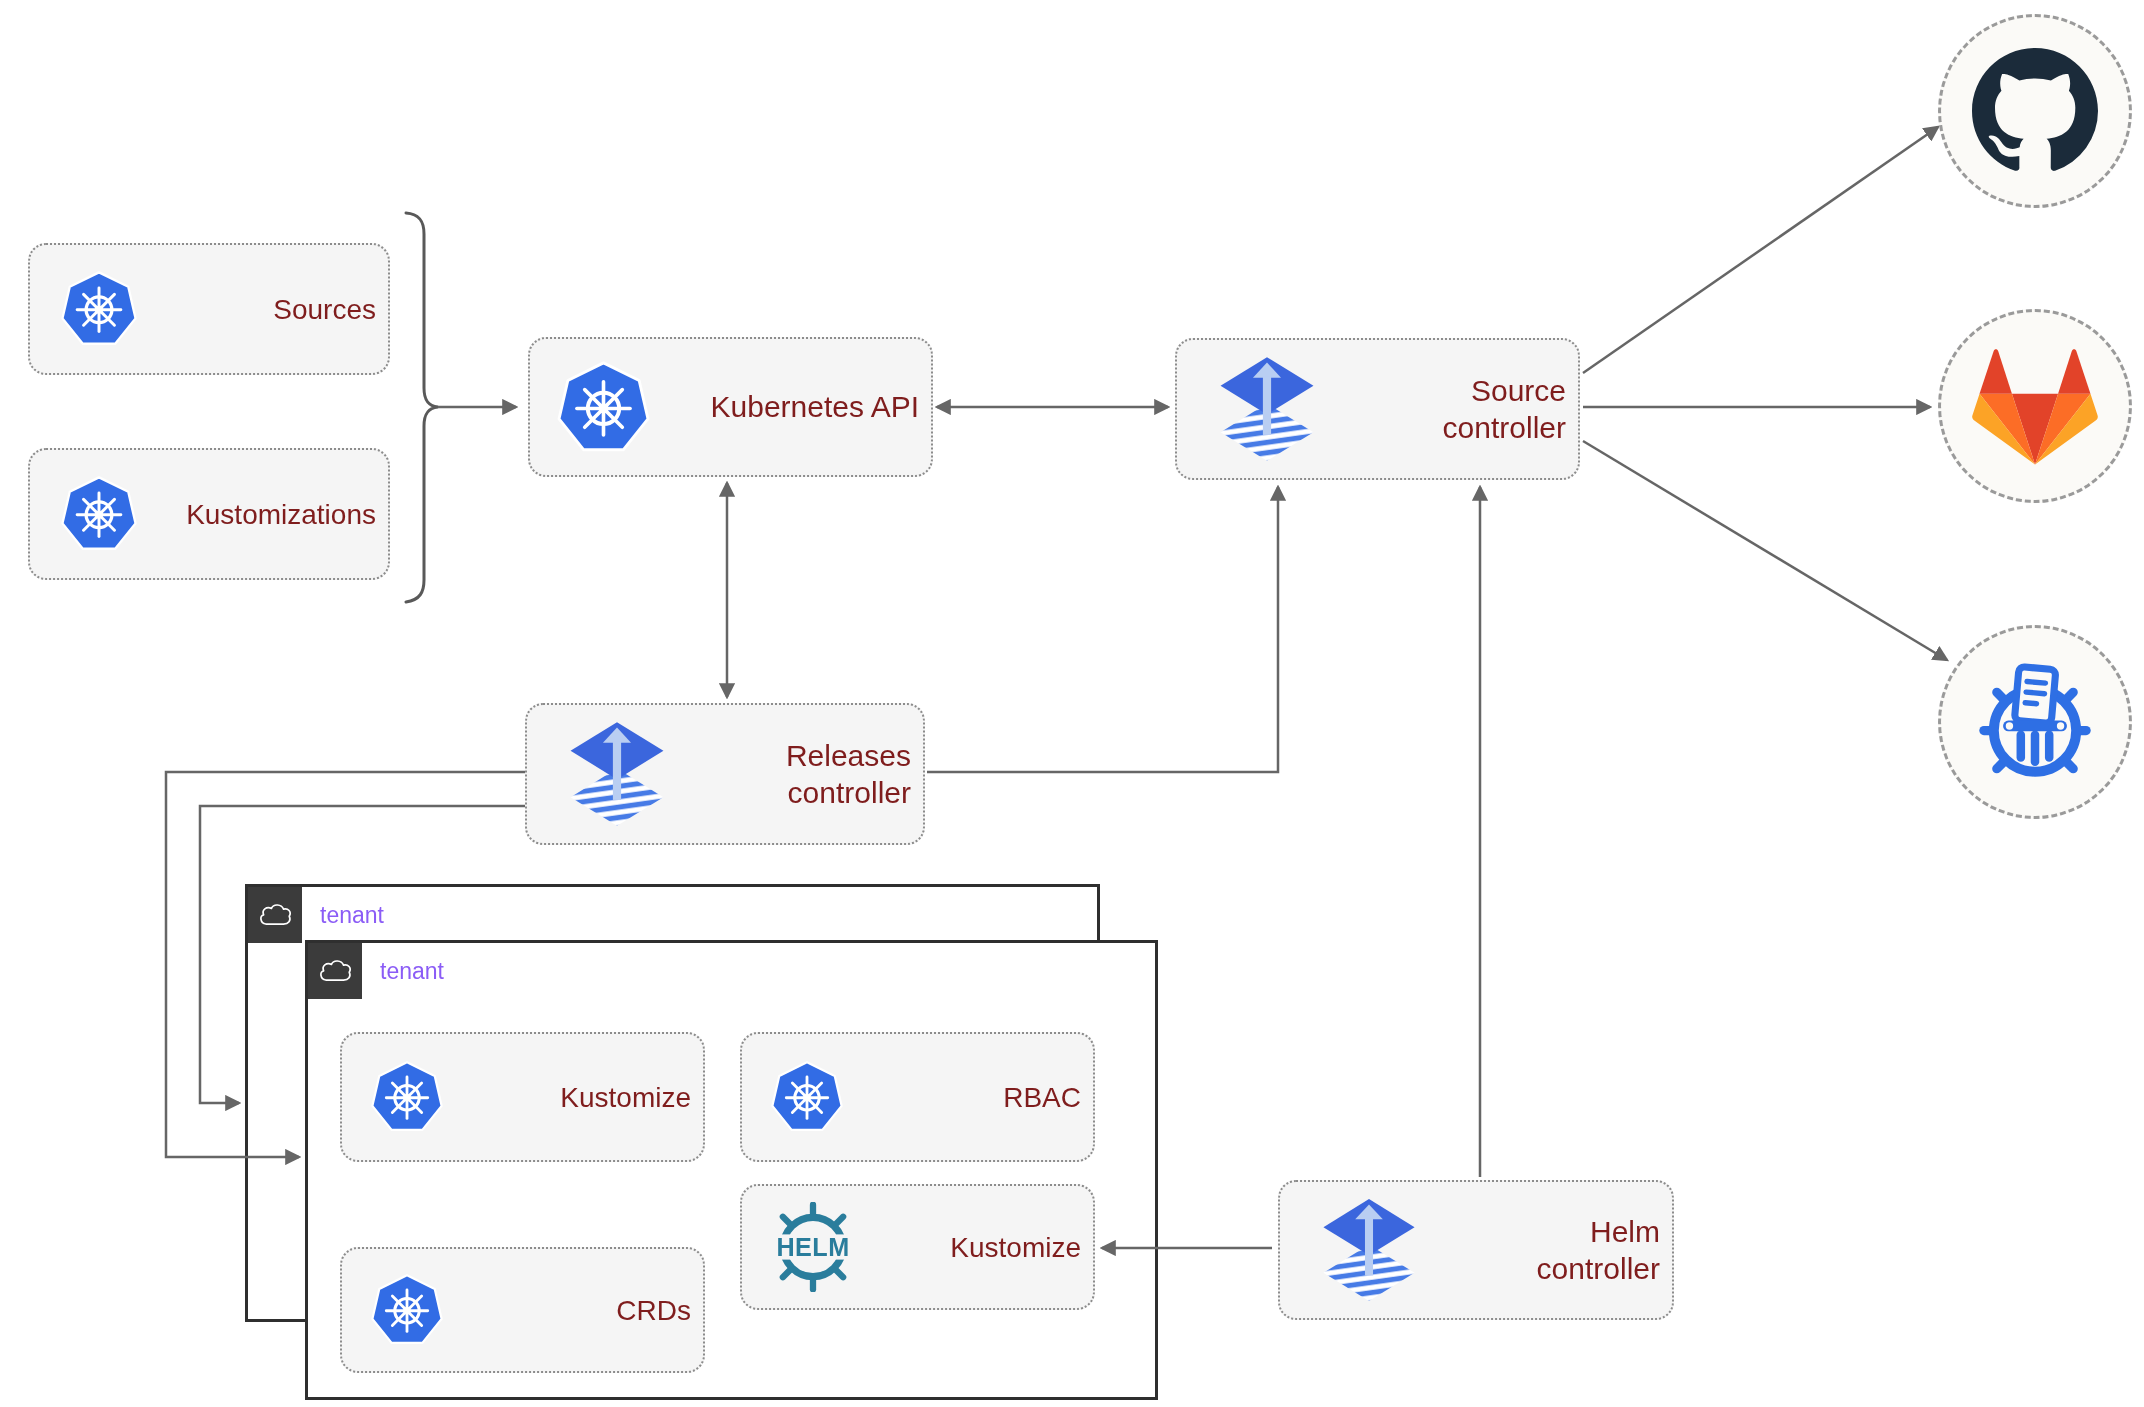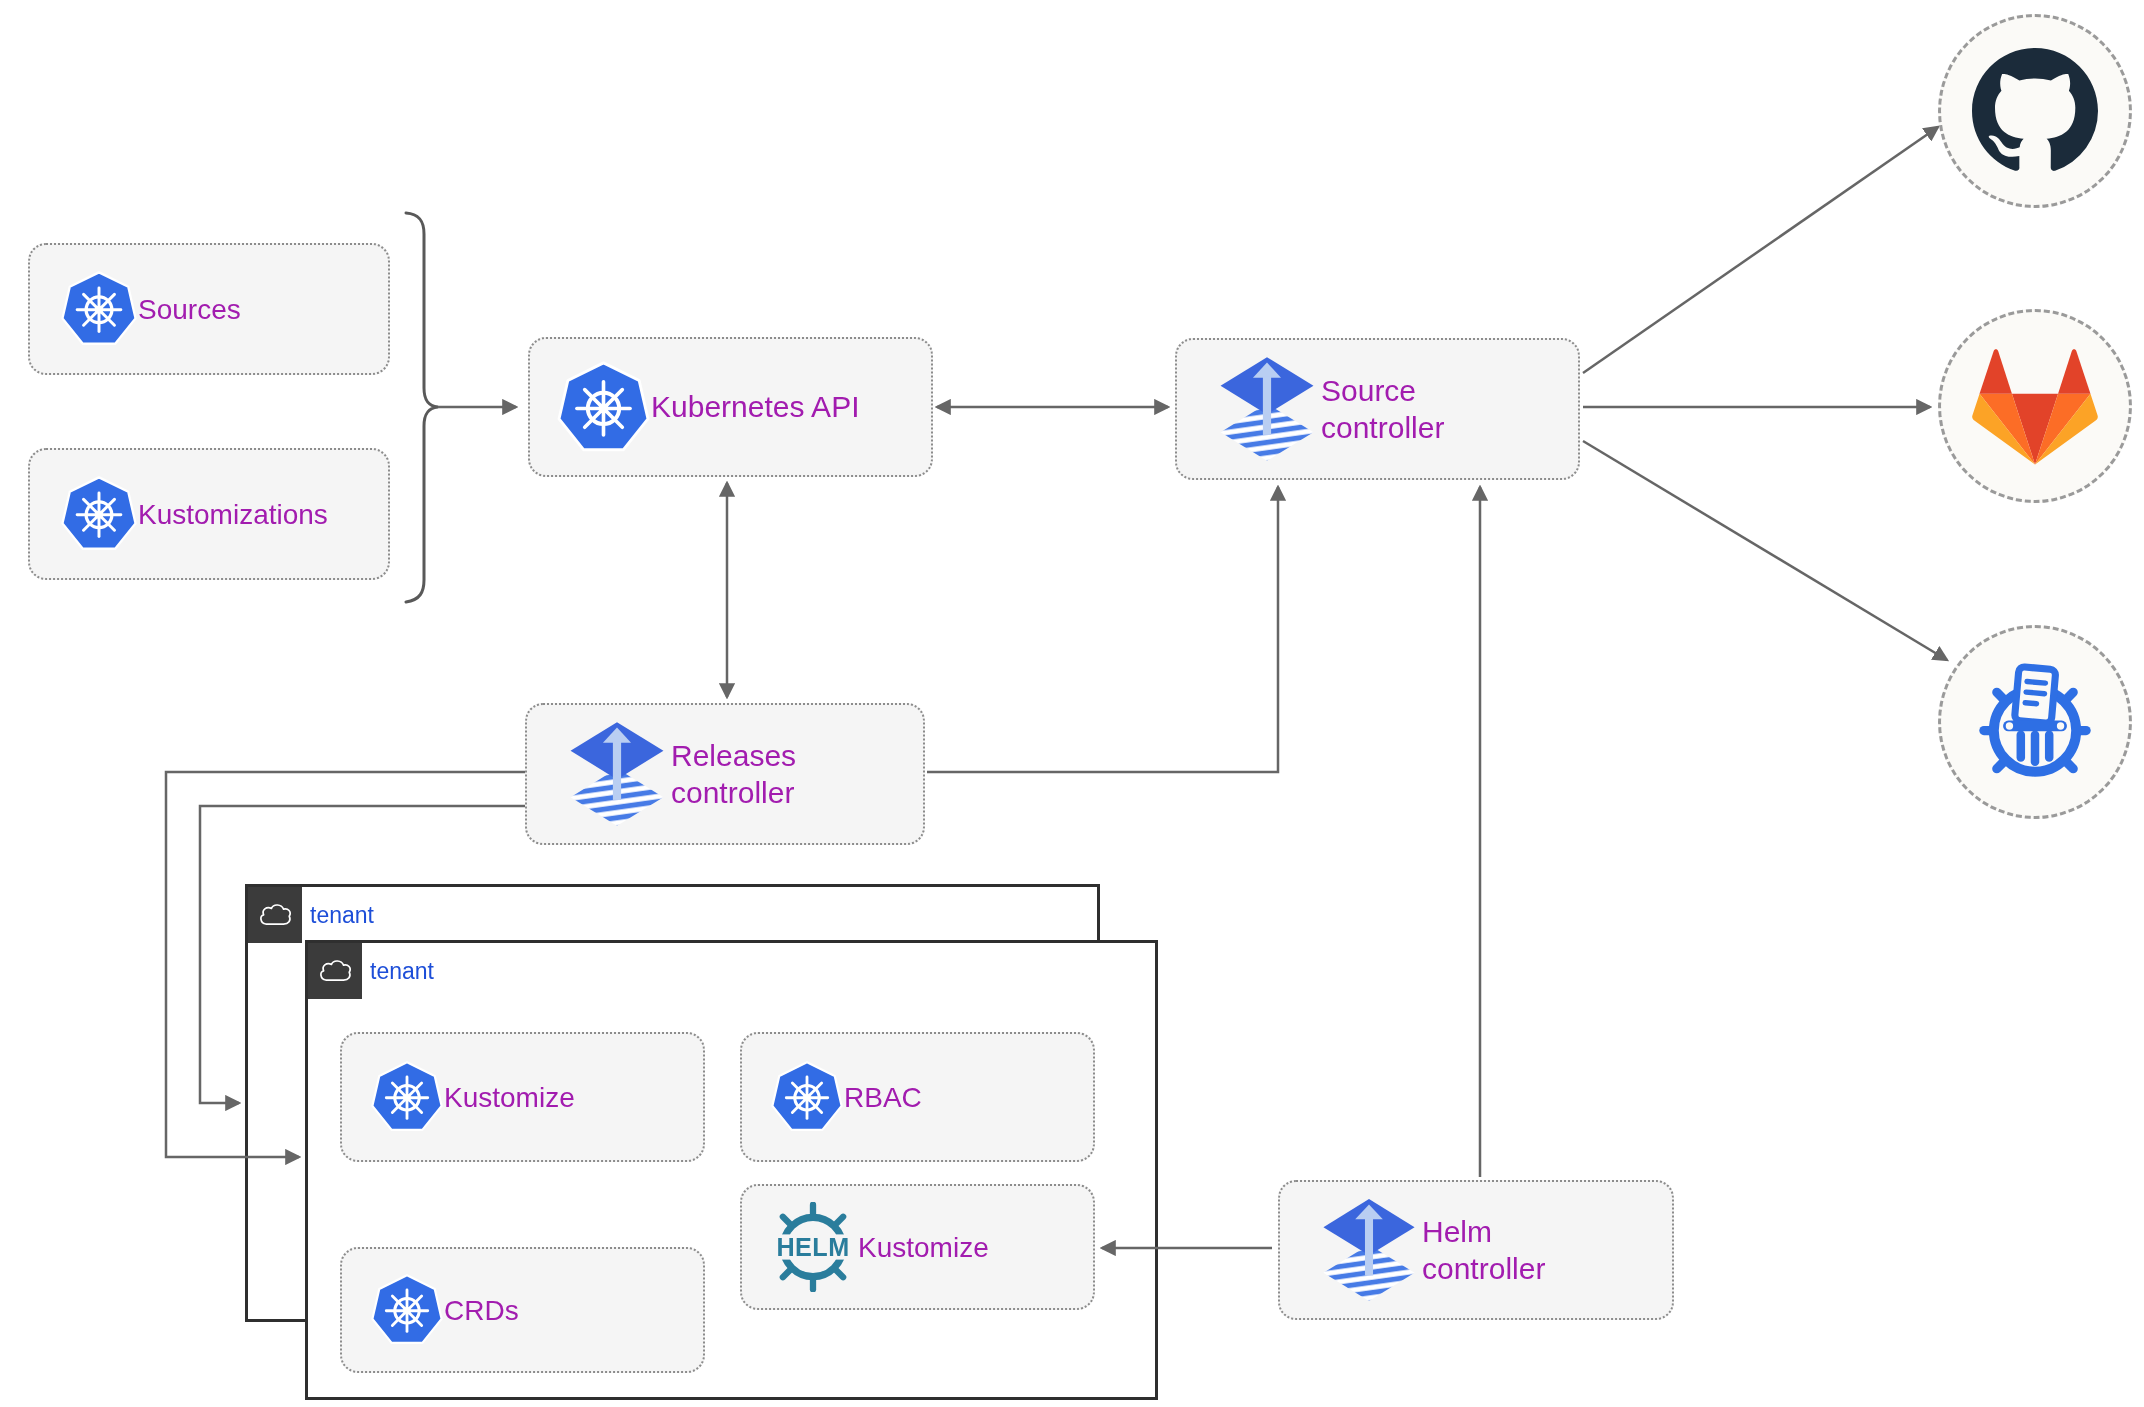--- a/index.html
+++ b/index.html
@@ -1,29 +1,29 @@
 <!DOCTYPE html>
 <html><head>
 <meta charset="utf-8">
 <style>
   html,body{margin:0;padding:0;background:#fff;}
   .canvas{position:relative;width:2144px;height:1407px;background:#ffffff;overflow:hidden;
           font-family:"Liberation Sans",sans-serif;}
   svg.edges{position:absolute;left:0;top:0;width:2144px;height:1407px;pointer-events:none;}
   .pill{position:absolute;background:#f5f5f5;border:2px dotted #8c8c8c;border-radius:18px;
         display:flex;align-items:center;box-sizing:border-box;}
-  .pill .label{flex:1;text-align:left;font-size:28px;color:#a21caf;white-space:pre-line;
+  .pill .label{flex:1;text-align:right;font-size:28px;color:#7f1d1d;white-space:pre-line;
                line-height:1.25;padding-right:12px;}
   .pill .label.big{font-size:30px;}
   .icon{flex:0 0 auto;}
   .tenant{position:absolute;background:#ffffff;border:3px solid #2f2f2f;box-sizing:border-box;}
   .tenant-head{display:flex;align-items:center;}
   .tenant-tab{width:54px;height:56px;background:#3b3b3b;display:flex;align-items:center;
               justify-content:center;flex:0 0 auto;}
-  .tenant-label{margin-left:8px;font-size:23px;color:#1d4ed8;}
+  .tenant-label{margin-left:18px;font-size:23px;color:#8b5cf6;}
   .provider{position:absolute;width:194px;height:194px;border-radius:50%;background:#fbfaf7;
             border:3px dashed #9a9a9a;box-sizing:border-box;display:flex;align-items:center;
             justify-content:center;}
   .hidden-defs{position:absolute;width:0;height:0;}
 </style>
 </head>
 <body>
 
 <div class="canvas">
 

